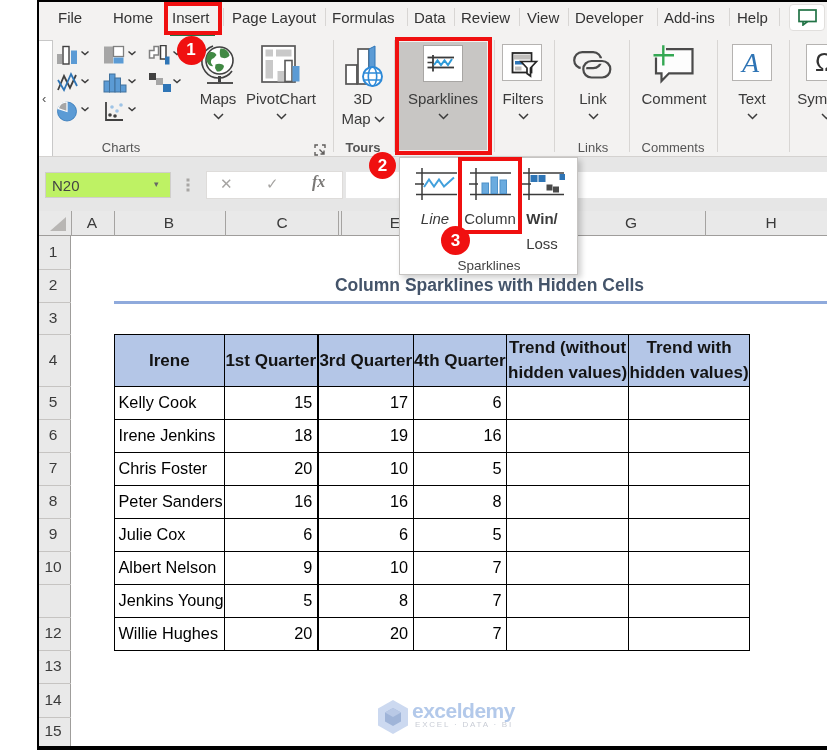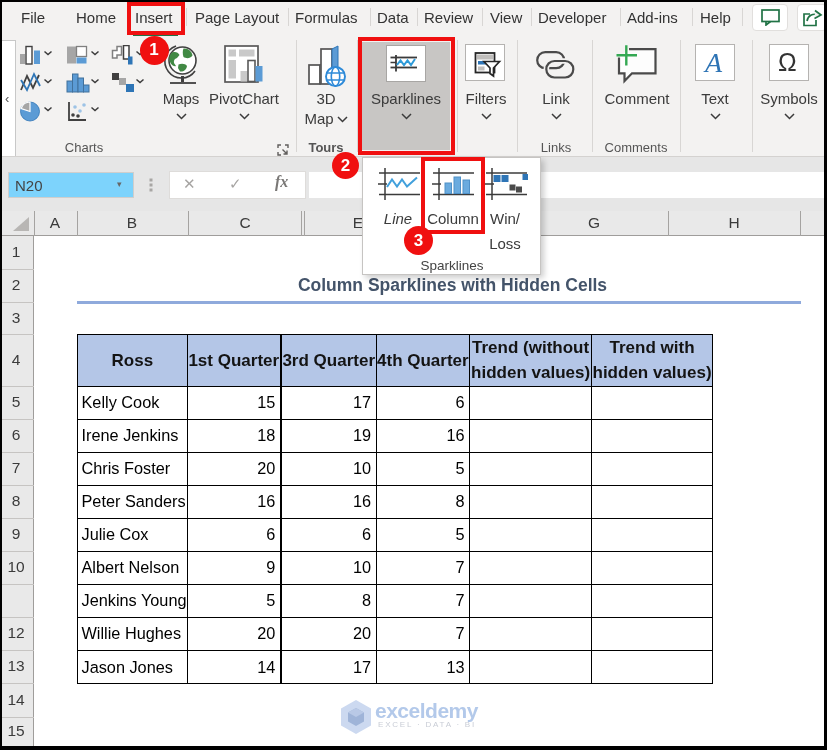--- a/index.html
+++ b/index.html
@@ -1,34 +1,34 @@
 <!DOCTYPE html>
 <html><head>
 <meta charset="utf-8">
 <style>
 * { margin:0; padding:0; box-sizing:border-box; }
 html,body { width:827px; height:750px; overflow:hidden; }
 #app { position:relative; width:713px; height:750px; background:#fff;
-  font-family:"Liberation Sans", sans-serif; }
+  font-family:"Liberation Sans", sans-serif;margin-left:37px; }
 .abs { position:absolute; }
 
 #menubar { left:0; top:0; width:827px; height:36px; background:#f3f2f1; }
 .mitem { position:absolute; top:9px; font-size:15px; color:#333; white-space:nowrap; }
 .msep { position:absolute; top:8px; width:1px; height:18px; background:#d8d6d4; }
 #greenline { left:133px; top:34.5px; width:45px; height:3px; background:#217346; }
 .topbtn { position:absolute; top:4px; width:36px; height:27px; background:#fff; border:1px solid #e1dfdd; border-radius:4px; }
 
 #ribbon { left:0; top:36px; width:827px; height:121px; background:#f3f2f1; border-bottom:1px solid #d4d2d0; }
 .rsep { position:absolute; width:1px; background:#d8d6d4; top:4px; height:112px; }
 .rlabel { position:absolute; font-size:15px; color:#3b3b3b; white-space:nowrap; transform:translateX(-50%); top:54px; }
 .glabel { position:absolute; font-size:13px; color:#555; white-space:nowrap; transform:translateX(-50%); top:104px; }
 #chevpanel { left:2px; top:4px; width:14px; height:116px; background:#fff; border-top:1px solid #c8c8c8; border-right:1px solid #c8c8c8; }
 
 #fbar { left:0; top:157px; width:827px; height:54px; background:#e6e6e6; }
-#namebox { position:absolute; left:8px; top:15px; width:126px; height:26px; background:#7dd3fc; border:1px solid #d0cecc; }
+#namebox { position:absolute; left:8px; top:15px; width:126px; height:26px; background:#bef264; border:1px solid #d0cecc; }
 #fxinput { position:absolute; left:309px; top:15px; width:515px; height:26px; background:#fff; }
 
 #colhead { left:0; top:211px; width:824px; height:25px; background:#e9e9e9; border-bottom:1px solid #9f9d9b; }
 .chsep { position:absolute; top:0; width:1px; height:25px; background:#a5a3a1; }
 .chletter { position:absolute; top:3px; font-size:15.5px; color:#3b3b3b; transform:translateX(-50%); }
 #rowhead { left:0; top:236px; width:34px; height:510px; background:#e9e9e9; border-right:1px solid #9f9d9b; }
 .rhnum { position:absolute; left:0; width:32px; text-align:center; font-size:15.5px; color:#3b3b3b; }
 .rhsep { position:absolute; left:0; width:34px; height:1px; background:#c6c4c2; }
 
 #sheet { left:35px; top:236px; width:789px; height:510px; background:#fff; }
@@ -334,21 +334,21 @@
     <colgroup>
       <col style="width:111.5px">
         <col style="width:114.5px">
         <col style="width:110px">
       <col style="width:107px">
         <col style="width:148px">
         <col style="width:132.5px">
     </colgroup>
     <tbody>
         <tr class="hd" style="height:51.5px;">
-      <td>Ross</td>
+      <td>Irene</td>
           <td>1st Quarter</td>
           <td>3rd Quarter</td>
           <td>4th Quarter</td>
       <td>Trend (without<br>hidden values)</td>
           <td>Trend with<br>hidden values)</td>
     </tr>
     <tr class="dat">
           <td class="nm">Kelly Cook</td>
           <td class="num">15</td>
           <td class="num">17</td>
@@ -402,28 +402,20 @@
           <td class="num">8</td>
           <td class="num">7</td>
           <td></td>
           <td></td>
         </tr>
     <tr class="dat">
           <td class="nm">Willie Hughes</td>
           <td class="num">20</td>
           <td class="num">20</td>
           <td class="num">7</td>
-          <td></td>
-          <td></td>
-        </tr>
-    <tr class="dat">
-          <td class="nm">Jason Jones</td>
-          <td class="num">14</td>
-          <td class="num">17</td>
-          <td class="num">13</td>
           <td></td>
           <td></td>
         </tr>
   </tbody>
     </table>
 
   <div class="abs" id="ddpanel">
     <div id="dd-line-icon" class="abs" style="left:13.5px;top:8px;"><svg width="44" height="36">
           <path d="M8 2 V34" stroke="#3b3b3b" stroke-width="1.5"></path>
           <path d="M2 7 H43" stroke="#3b3b3b" stroke-width="1.5"></path>
@@ -446,21 +438,21 @@
           <path d="M2 28.5 H43" stroke="#3b3b3b" stroke-width="1.5"></path>
           <path d="M1 18 H10" stroke="#3b3b3b" stroke-width="1.5"></path>
           <rect x="9.5" y="9" width="7" height="7" fill="#2e75b6"></rect>
           <rect x="17.5" y="9" width="7" height="7" fill="#2e75b6"></rect>
           <rect x="25.5" y="18.5" width="6" height="6" fill="#4a4a4a"></rect>
           <rect x="32" y="20.5" width="6" height="6" fill="#4a4a4a"></rect>
           <rect x="38.5" y="8" width="6" height="6" fill="#2e75b6"></rect>
         </svg></div>
     <div class="dditem" style="left:35px;top:52px;font-style:italic;">Line</div>
     <div class="dditem" style="left:90px;top:52px;text-align:right;">Column</div>
-    <div class="dditem" style="left:142px;top:52px;">Win/</div>
+    <div class="dditem" style="left:142px;top:52px;font-weight:bold;">Win/</div>
     <div class="dditem" style="left:142px;top:77px;">Loss</div>
     <div class="dditem" style="left:89px;top:100px;font-size:13.5px;color:#444;">Sparklines</div>
   </div>
 
   <div class="redbox" style="left:127px;top:2px;width:58px;height:33px;"></div>
   <div class="redbox" style="left:357.5px;top:37px;width:97px;height:117.5px;"></div>
   <div class="redbox" style="left:421px;top:157px;width:64px;height:77px;"></div>
   <div class="redcirc" style="left:139.5px;top:35.5px;width:29px;height:29px;">1</div>
   <div class="redcirc" style="left:332px;top:152px;">2</div>
   <div class="redcirc" style="left:404px;top:226px;width:29px;height:29px;">3</div>

